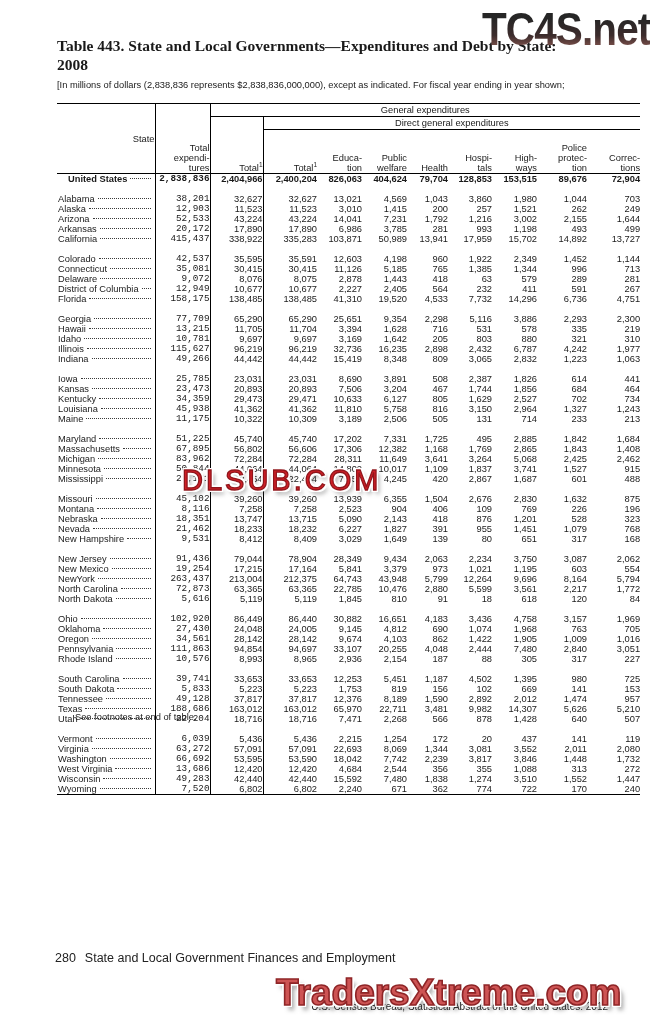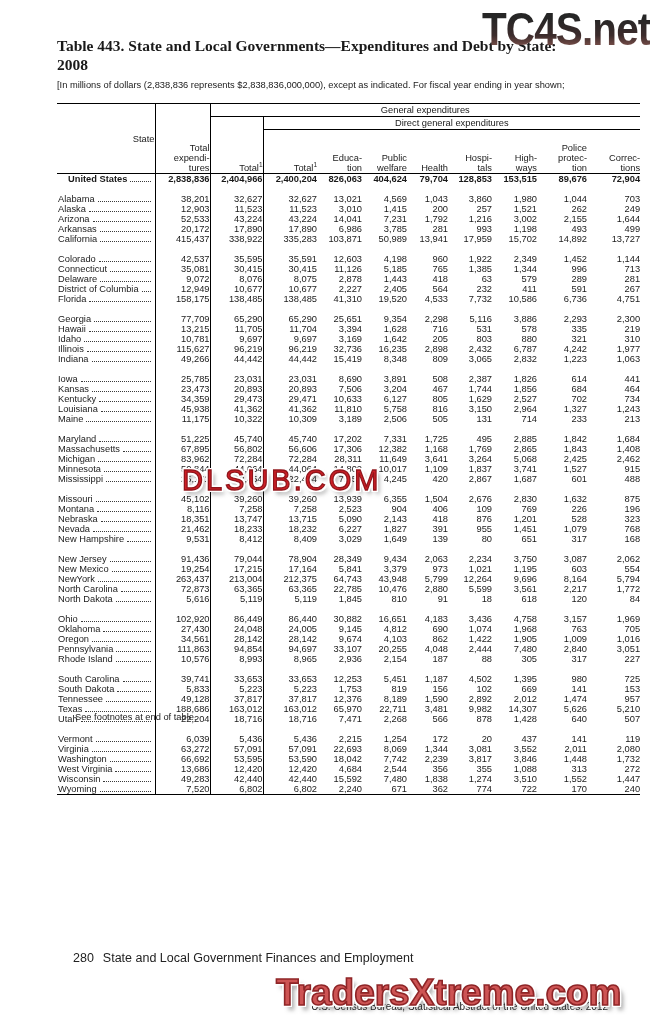--- a/index.html
+++ b/index.html
@@ -35,36 +35,36 @@
   .th-texp{border-right:1px solid #000;border-bottom:1.5px solid #000;text-align:right;vertical-align:bottom;
            padding:0 5px 2px 0;}
   .th-gen{height:12px;border-bottom:1px solid #000;text-align:center;vertical-align:middle;}
   .th-gtot{border-left:1px solid #000;border-right:1px solid #000;border-bottom:1.5px solid #000;
            text-align:right;vertical-align:bottom;padding:0 5px 2px 0;}
   .th-dir{height:12px;border-bottom:1px solid #000;text-align:center;vertical-align:middle;}
   .th-col{height:43px;text-align:right;vertical-align:bottom;padding:0 4px 2px 0;border-bottom:1.5px solid #000;}
   .tbl sup{font-size:6.5px;}
   .tbl tbody td{height:10px;vertical-align:middle;}
   .num{text-align:right;padding-right:4px;font-variant-numeric:tabular-nums;}
-  .v0{padding-right:5px;border-right:1px solid #000;}
+  .v0{padding-right:5px;border-right:1px solid #000;font-family:Liberation Mono, monospace;}
   .v1{padding-right:5px;border-right:1px solid #000;}
   .v9{padding-right:11px;}
   .state-cell{border-right:1px solid #000;}
-  .scw{display:flex;align-items:flex-end;padding-left:1px;}
+  .scw{display:flex;align-items:center;padding-left:1px;}
   .dots{flex:1;border-bottom:1.4px dotted #3a3a3a;margin:0 4px 2px 3px;min-width:6px;}
   .us-row td{font-weight:700;height:15px;}
   .us-row .nm{padding-left:10px;}
   .gap td{height:4px;}
   .gap .gs,.gap .g1,.gap .g2{border-right:1px solid #000;}
 
   .footnote{position:absolute;left:75px;top:712px;font-size:9.3px;z-index:2;}
 
   
   .footer-line{position:absolute;left:55px;top:951px;font-size:12.5px;color:#222;z-index:2;}
-  .footer-line .pgnum{margin-right:9px;margin-left:18px;}
+  .footer-line .pgnum{margin-right:9px;}
   .source{position:absolute;right:44px;top:1001px;font-size:10px;color:#222;z-index:2;}
 </style>
 </head>
 <body>
 
 <div class="page">
 
   <div class="wm-top">TC4S.net</div>
 
   <div class="title">
@@ -332,21 +332,21 @@
               <span class="dots"></span>
             </div>
           </td>
           <td class="num v0">158,175</td>
           <td class="num v1">138,485</td>
           <td class="num v2">138,485</td>
           <td class="num v3">41,310</td>
           <td class="num v4">19,520</td>
           <td class="num v5">4,533</td>
           <td class="num v6">7,732</td>
-          <td class="num v7">10,586</td>
+          <td class="num v7">14,296</td>
           <td class="num v8">6,736</td>
           <td class="num v9">4,751</td>
         </tr>
         <tr class="gap">
           <td class="gs"></td>
           <td class="g1"></td>
           <td class="g2"></td>
           <td colspan="8"></td>
         </tr>
         <tr>

